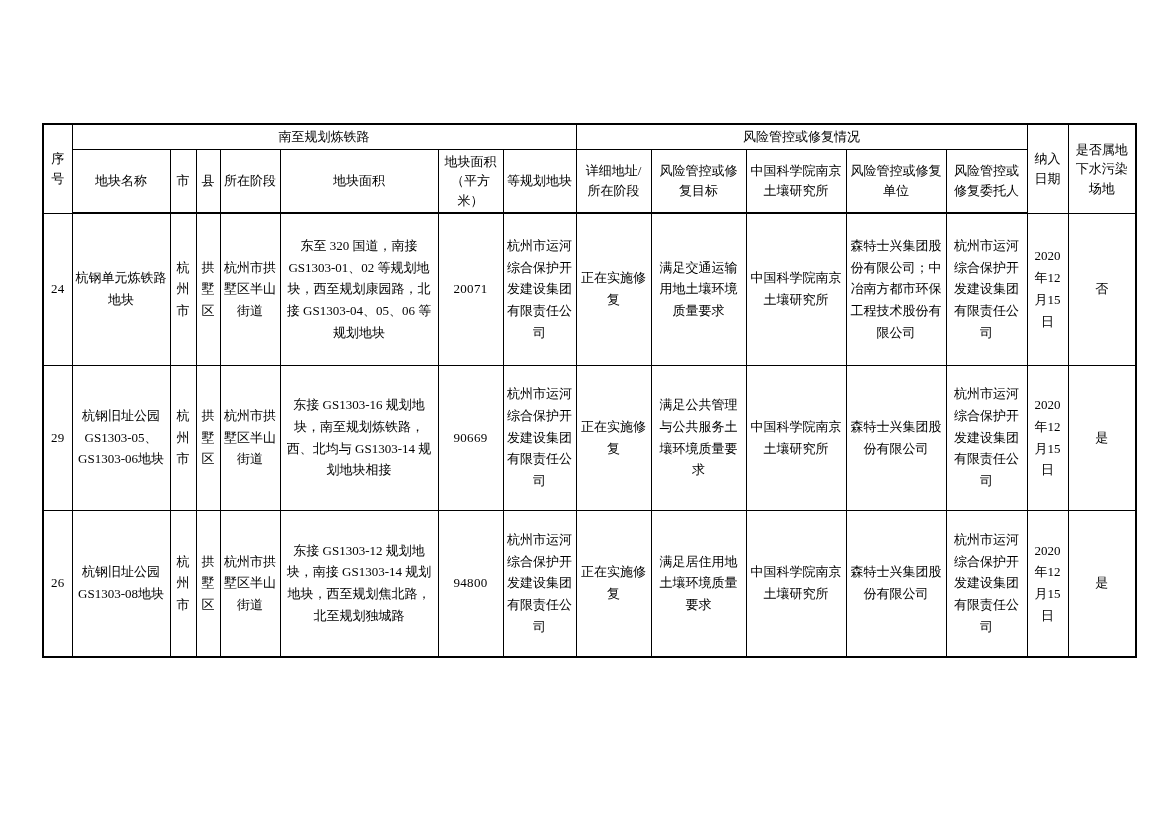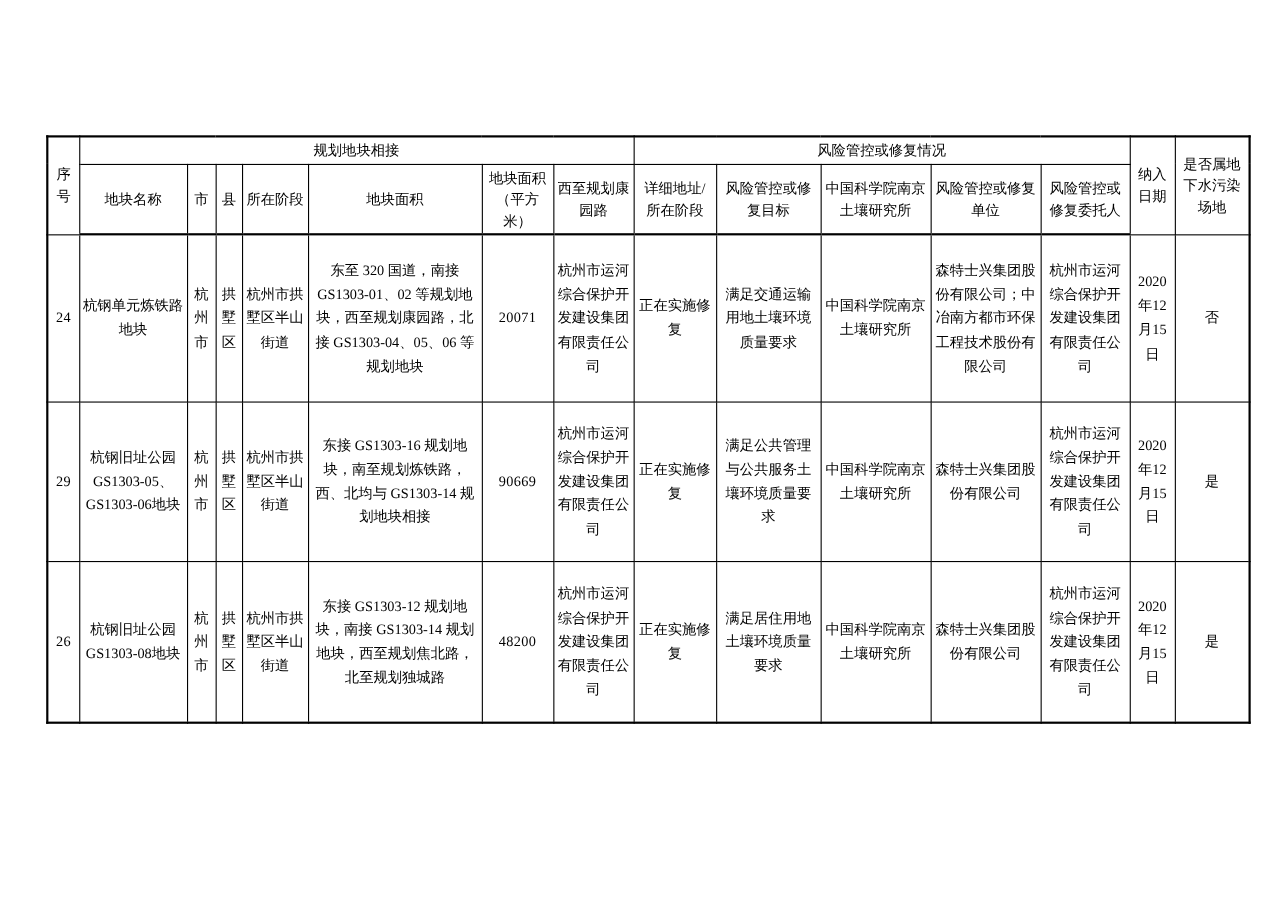--- a/index.html
+++ b/index.html
@@ -73,33 +73,33 @@
           <col style="width:95px">
           <col style="width:100px">
           <col style="width:100px">
         <col style="width:81px">
           <col style="width:41px">
           <col style="width:68px">
       </colgroup>
       <thead>
         <tr class="head-1">
           <th rowspan="2">序号</th>
-          <th colspan="7">规划地块相接</th>
+          <th colspan="7">南至规划炼铁路</th>
           <th colspan="5">风险管控或修复情况</th>
           <th rowspan="2">纳入日期</th>
           <th rowspan="2">是否属地下水污染场地</th>
         </tr>
         <tr class="head-2">
           <th>地块名称</th>
           <th>市</th>
           <th>县</th>
           <th>所在阶段</th>
           <th>地块面积</th>
           <th>地块面积（平方米）</th>
-          <th>西至规划康园路</th>
+          <th>等规划地块</th>
           <th>详细地址/所在阶段</th>
           <th>风险管控或修复目标</th>
           <th>中国科学院南京土壤研究所</th>
           <th>风险管控或修复单位</th>
           <th>风险管控或修复委托人</th>
         </tr>
       </thead>
       <tbody>
         <tr class="row-a">
           <td class="num-cell">24</td>
@@ -135,21 +135,21 @@
           <td class="date-cell">2020年12月15日</td>
           <td>是</td>
         </tr>
         <tr class="row-c">
           <td class="num-cell">26</td>
           <td>杭钢旧址公园GS1303-08地块</td>
           <td class="narrow">杭州市</td>
           <td class="narrow">拱墅区</td>
           <td class="narrow">杭州市拱墅区半山街道</td>
           <td>东接 GS1303-12 规划地块，南接 GS1303-14 规划地块，西至规划焦北路，北至规划独城路</td>
-          <td class="num-cell">48200</td>
+          <td class="num-cell">94800</td>
           <td class="narrow">杭州市运河综合保护开发建设集团有限责任公司</td>
           <td>正在实施修复</td>
           <td>满足居住用地土壤环境质量要求</td>
           <td>中国科学院南京土壤研究所</td>
           <td>森特士兴集团股份有限公司</td>
           <td>杭州市运河综合保护开发建设集团有限责任公司</td>
           <td class="date-cell">2020年12月15日</td>
           <td>是</td>
         </tr>
       </tbody>

